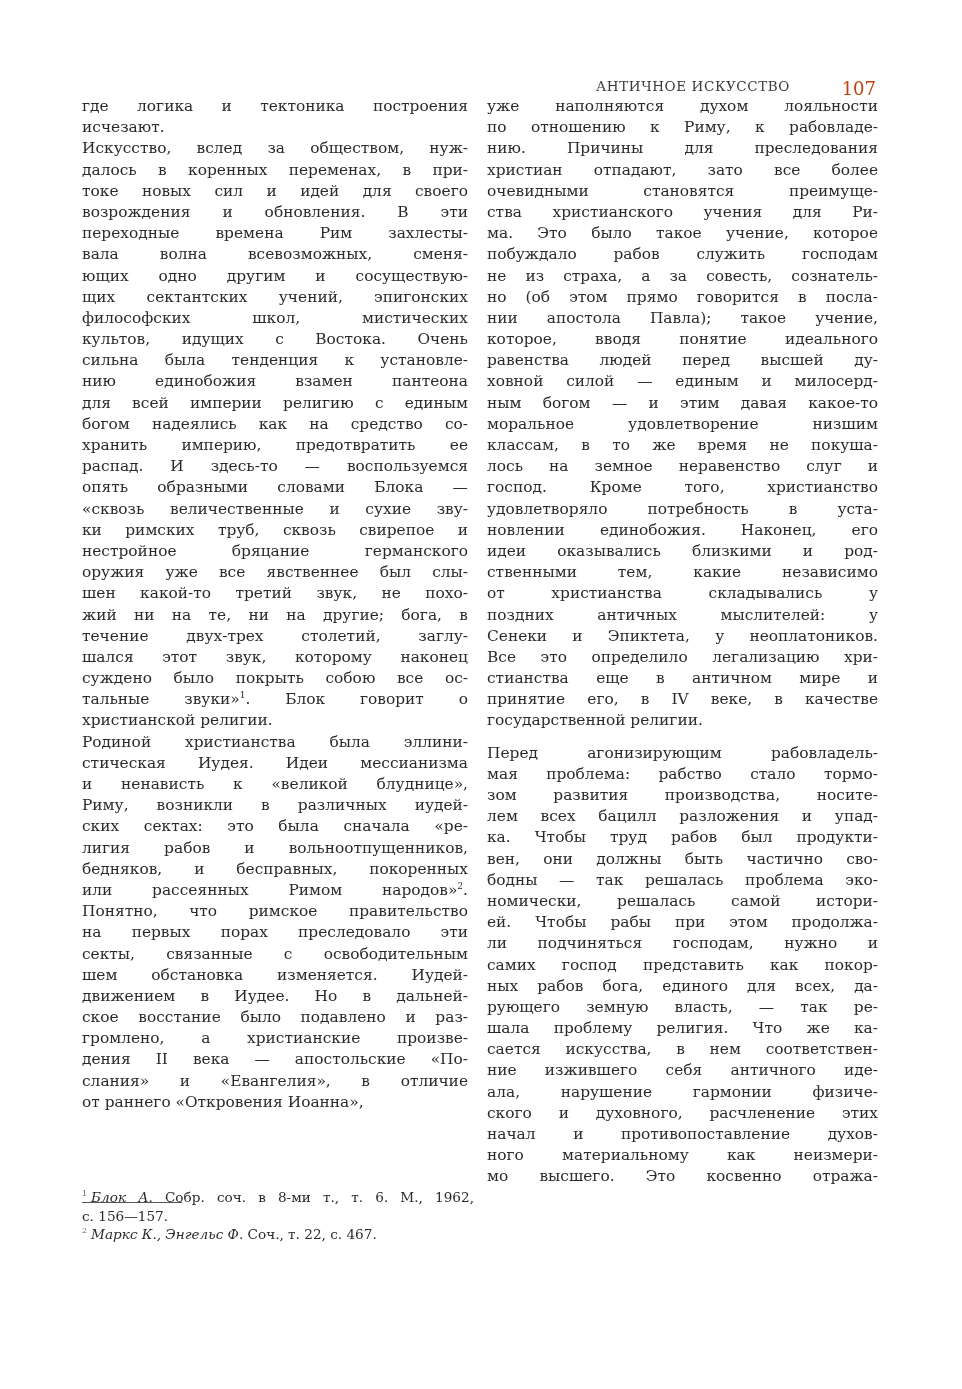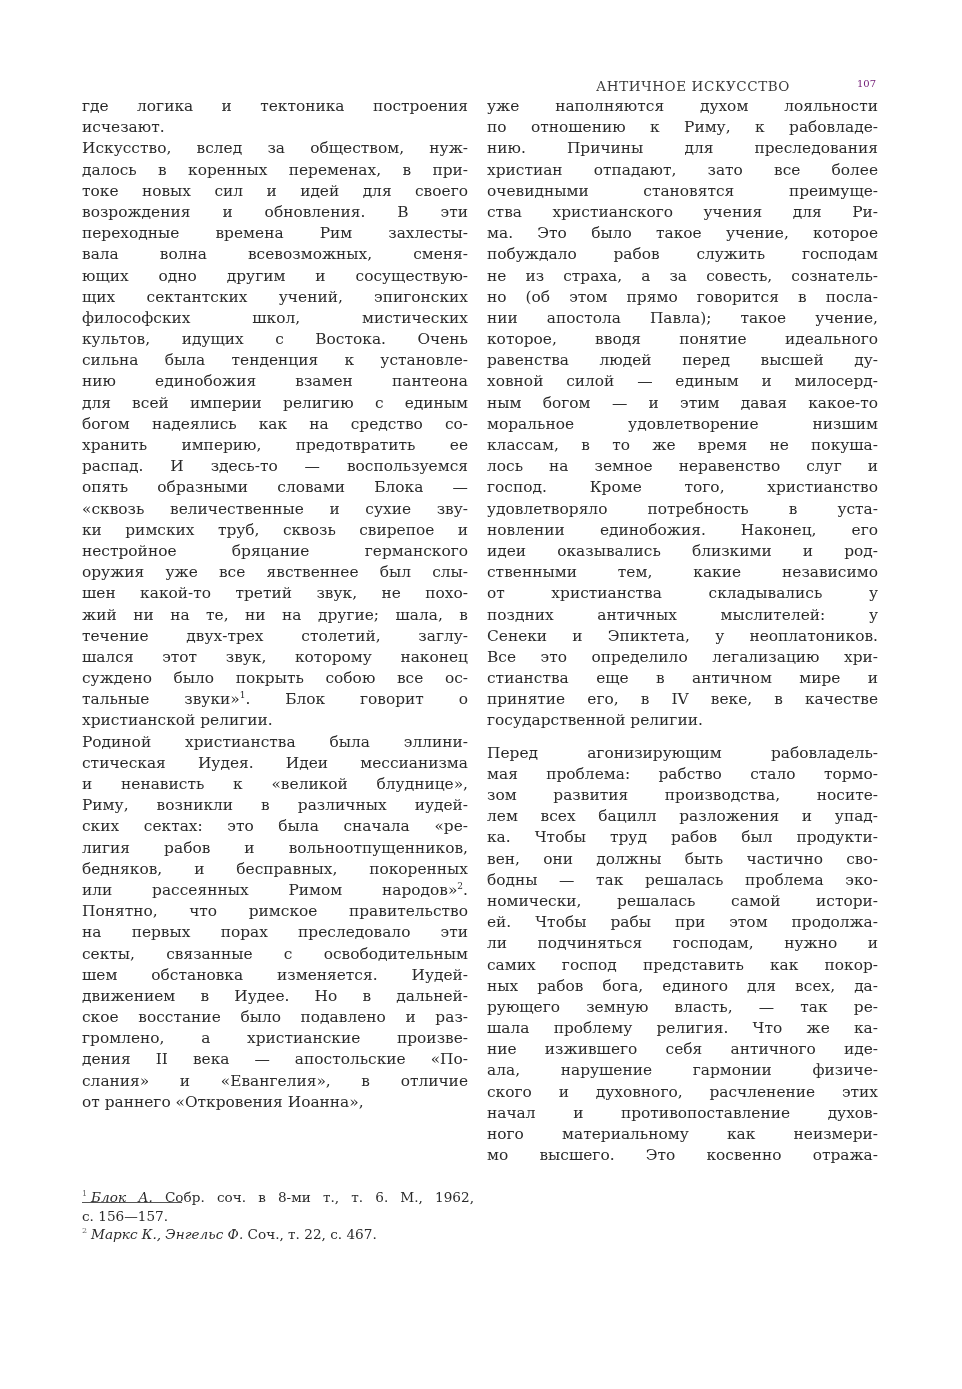--- a/index.html
+++ b/index.html
@@ -1,20 +1,20 @@
 <!DOCTYPE html>
 <html><head>
 <meta charset="utf-8">
 <style>
   html, body { margin: 0; padding: 0; background: #ffffff; }
   body { width: 962px; height: 1389px; position: relative; overflow: hidden;
          font-family: "DejaVu Serif", "Liberation Serif", serif; color: #2a2a2a; }
   .header { position: absolute; top: 50px; left: 596px; width: 282px; height: 24px; margin-top: 28px; }
   .running-title { position: absolute; left: 0; top: 0; font-size: 13.5px; letter-spacing: 0.6px; color: #3a3a3a; white-space: nowrap; }
-  .page-number { position: absolute; right: 2px; top: 0; font-size: 10px; color: #701a75; }
+  .page-number { position: absolute; right: 2px; top: 0; font-size: 18px; color: #c2410c; }
   .col { position: absolute; top: 96px; font-size: 15.4px; line-height: 21.2px; }
   .col-left { left: 82px; width: 386px; }
   .col-right { left: 487px; width: 391px; }
   .line { display: block; white-space: nowrap; text-align: justify; text-align-last: justify; height: 21.2px; overflow: visible; }
   .line.last { text-align-last: left; }
   .para-gap { height: 11px; }
   sup { font-size: 9px; line-height: 0; vertical-align: super; }
   .fn-rule { position: absolute; left: 82px; top: 1202px; width: 100px; height: 1px; background: #555; }
   .footnotes { position: absolute; left: 82px; top: 1188px; width: 392px; font-size: 13.6px; line-height: 18.5px; }
   .footnotes .line { height: 18.5px; }
@@ -47,21 +47,21 @@
     <span class="line"><span>для всей империи религию с единым</span></span>
     <span class="line"><span>богом надеялись как на средство со-</span></span>
     <span class="line"><span>хранить империю, предотвратить ее</span></span>
     <span class="line"><span>распад. И здесь-то — воспользуемся</span></span>
     <span class="line"><span>опять образными словами Блока —</span></span>
     <span class="line"><span>«сквозь величественные и сухие зву-</span></span>
     <span class="line"><span>ки римских труб, сквозь свирепое и</span></span>
     <span class="line"><span>нестройное бряцание германского</span></span>
     <span class="line"><span>оружия уже все явственнее был слы-</span></span>
     <span class="line"><span>шен какой-то третий звук, не похо-</span></span>
-    <span class="line"><span>жий ни на те, ни на другие; шала, в</span></span>
+    <span class="line"><span>жий ни на те, ни на другие; бога, в</span></span>
     <span class="line"><span>течение двух-трех столетий, заглу-</span></span>
     <span class="line"><span>шался этот звук, которому наконец</span></span>
     <span class="line"><span>суждено было покрыть собою все ос-</span></span>
     <span class="line"><span>тальные звуки»</span><sup>1</sup><span>. Блок говорит о</span></span>
     <span class="line last"><span>христианской религии.</span></span>
     <span class="line"><span>Родиной христианства была эллини-</span></span>
     <span class="line"><span>стическая Иудея. Идеи мессианизма</span></span>
     <span class="line"><span>и ненависть к «великой блуднице»,</span></span>
     <span class="line"><span>Риму, возникли в различных иудей-</span></span>
     <span class="line"><span>ских сектах: это была сначала «ре-</span></span>
@@ -131,19 +131,20 @@
     <span class="line">ка. Чтобы труд рабов был продукти-</span>
     <span class="line">вен, они должны быть частично сво-</span>
     <span class="line">бодны — так решалась проблема эко-</span>
     <span class="line">номически, решалась самой истори-</span>
     <span class="line">ей. Чтобы рабы при этом продолжа-</span>
     <span class="line">ли подчиняться господам, нужно и</span>
     <span class="line">самих господ представить как покор-</span>
     <span class="line">ных рабов бога, единого для всех, да-</span>
     <span class="line">рующего земную власть, — так ре-</span>
     <span class="line">шала проблему религия. Что же ка-</span>
+    <span class="line">сается искусства, в нем соответствен-</span>
     <span class="line">ние изжившего себя античного иде-</span>
     <span class="line">ала, нарушение гармонии физиче-</span>
     <span class="line">ского и духовного, расчленение этих</span>
     <span class="line">начал и противопоставление духов-</span>
     <span class="line">ного материальному как неизмери-</span>
     <span class="line">мо высшего. Это косвенно отража-</span>
   </div>
 
 </body></html>

